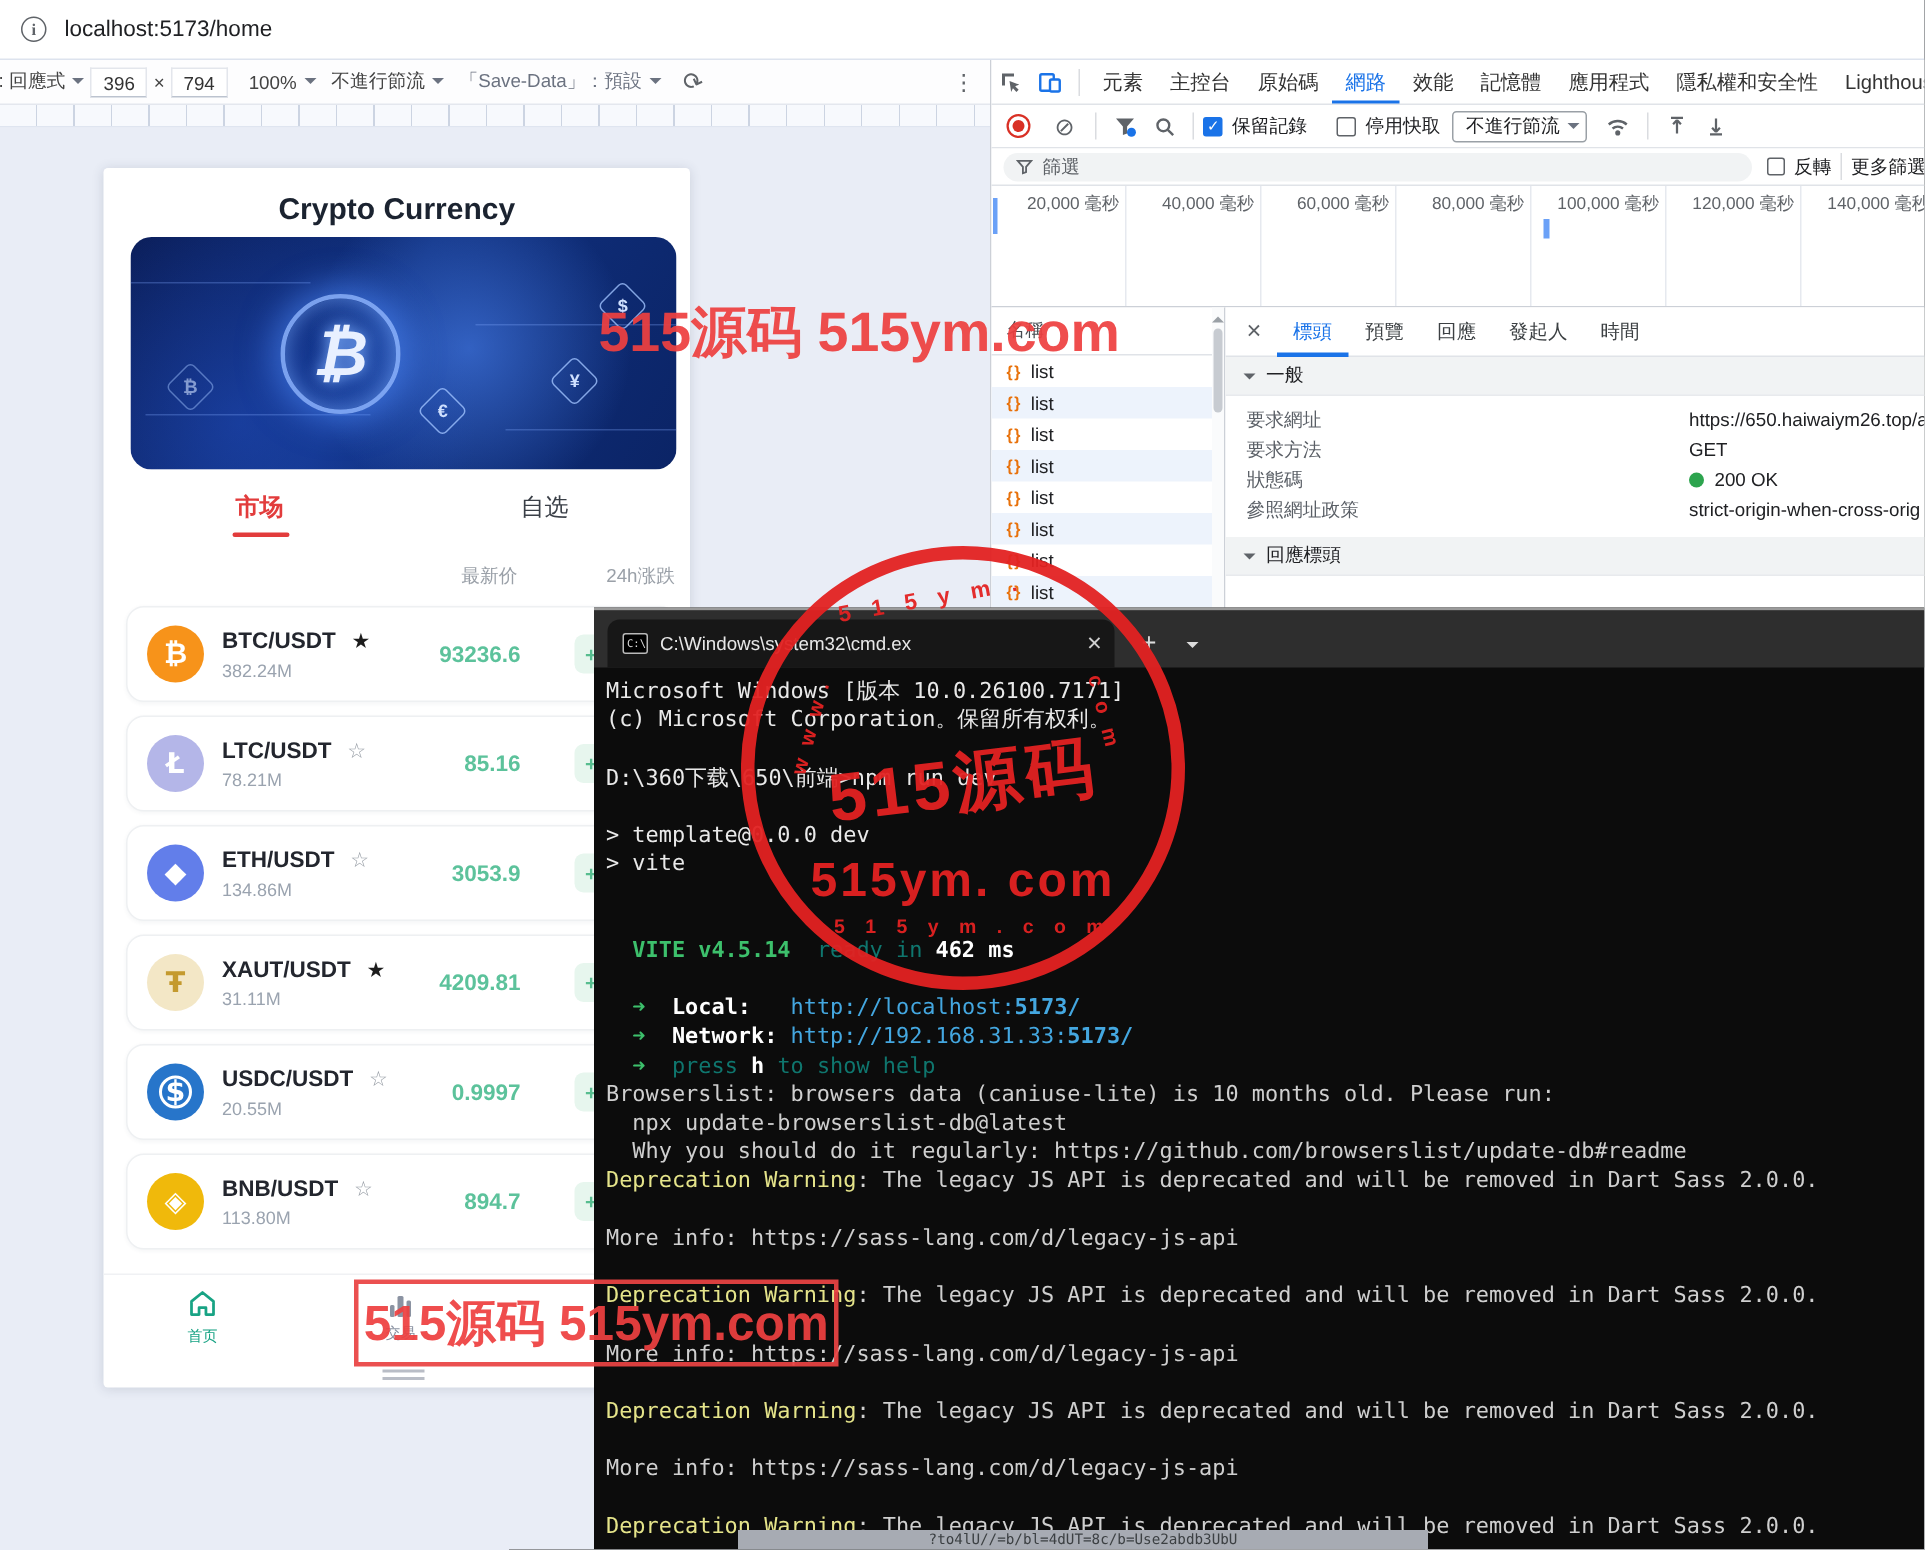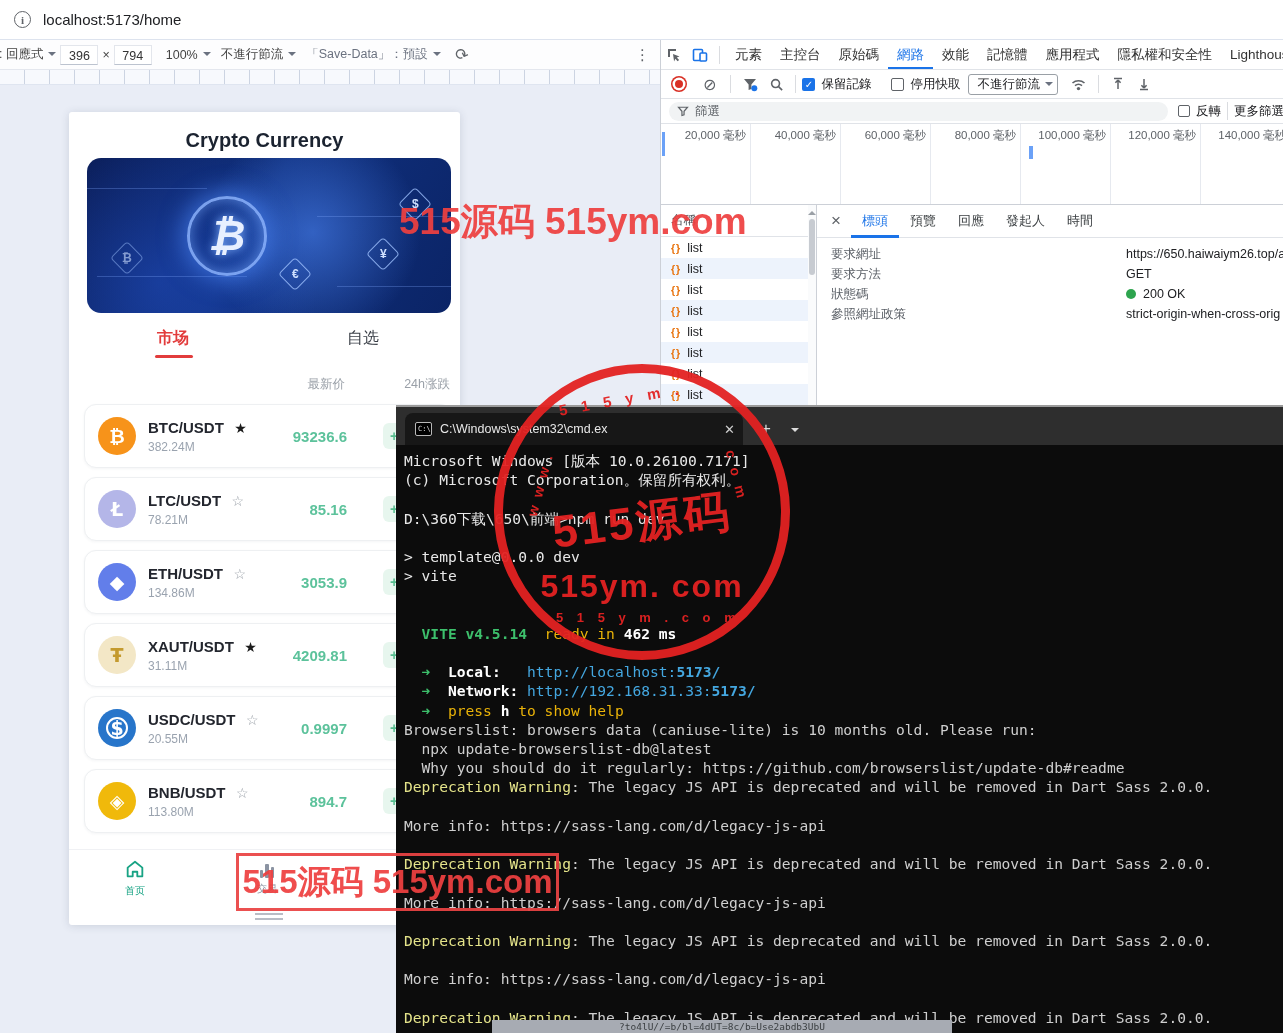--- a/index.html
+++ b/index.html
@@ -154,21 +154,21 @@
             display:flex;align-items:center;padding:0 8px 0 10px;color:#e8e8e8;font-size:12.5px;}
   .cmd-ic{width:17px;height:14px;background:#000;border:1px solid #b9b9b9;border-radius:2px;
           font-size:7px;color:#ddd;line-height:12px;padding-left:2px;margin-right:8px;
           font-family:"DejaVu Sans Mono",monospace;flex:0 0 auto;}
   #term-tab .title{white-space:nowrap;overflow:hidden;flex:1;}
   .term-x{color:#cfcfcf;font-size:13px;margin-left:8px;}
   .term-plus{color:#dcdcdc;font-size:17px;margin:0 0 6px 18px;}
   .term-chev{width:0;height:0;border:4.5px solid transparent;border-top-color:#dcdcdc;margin:0 0 9px 20px;}
   #term-body{padding:6px 0 0 8px;font-family:"DejaVu Sans Mono","DejaVu Sans",monospace;
              font-size:14.6px;line-height:19.2px;white-space:pre;color:#cfcfcf;overflow:hidden;height:588px;}
-  .t-w{color:#e9e9e9;} .t-d{color:#cfcfcf;} .t-dim{color:#eab308;}
+  .t-w{color:#e9e9e9;} .t-d{color:#cfcfcf;} .t-dim{color:#0f766e;}
   .t-grn{color:#3dc06c;font-weight:bold;} .t-grna{color:#3dc06c;}
   .t-ylw{color:#e5e48a;} .t-cyn{color:#44a7e0;} .t-cynb{color:#44a7e0;font-weight:bold;}
   .t-wb{color:#ffffff;font-weight:bold;}
 
   
   .wm{color:#ee4040;font-weight:bold;z-index:9;position:absolute;opacity:.93;}
   #wm-top{left:399px;top:197px;font-size:37px;white-space:nowrap;letter-spacing:0;}
   #wm-box{left:236px;top:853px;width:323px;height:58px;border:3px solid #ea4343;
           display:flex;align-items:center;justify-content:center;font-size:33px;white-space:nowrap;}
   #stamp{left:494px;top:364px;width:296px;height:296px;z-index:9;position:absolute;opacity:.95;}
@@ -541,20 +541,24 @@
           <span class="close-x">×</span>
           <span style="display:flex;">
 
           <span class="dtab on">標頭</span>
               <span class="dtab">預覽</span>
               <span class="dtab">回應</span>
               <span class="dtab">發起人</span>
               <span class="dtab">時間</span>
             </span>
         </div>
+        <div class="sect-head">
+          <span class="sect-arrow"></span>
+          <span>一般</span>
+        </div>
         <div id="kv-rows">
 
             <div class="kv">
               <span class="k">要求網址</span>
               <span class="v"><span>https://650.haiwaiym26.top/a</span></span>
             </div>
 
             <div class="kv">
               <span class="k">要求方法</span>
               <span class="v"><span>GET</span></span>
@@ -564,20 +568,24 @@
               <span class="k">狀態碼</span>
               <span class="v"><span class="status-dot"></span><span>200 OK</span></span>
             </div>
 
 
             <div class="kv">
               <span class="k">參照網址政策</span>
               <span class="v"><span>strict-origin-when-cross-orig</span></span>
             </div>
           </div>
+        <div class="sect-head" id="resp-head">
+          <span class="sect-arrow"></span>
+          <span>回應標頭</span>
+        </div>
       </div>
     </div>
   </div>
 
   <div id="terminal">
     <div id="term-titlebar">
       <div id="term-tab">
         <span class="cmd-ic">C:\</span>
         <span class="title">C:\Windows\system32\cmd.ex</span>
         <span class="term-x">✕</span>

